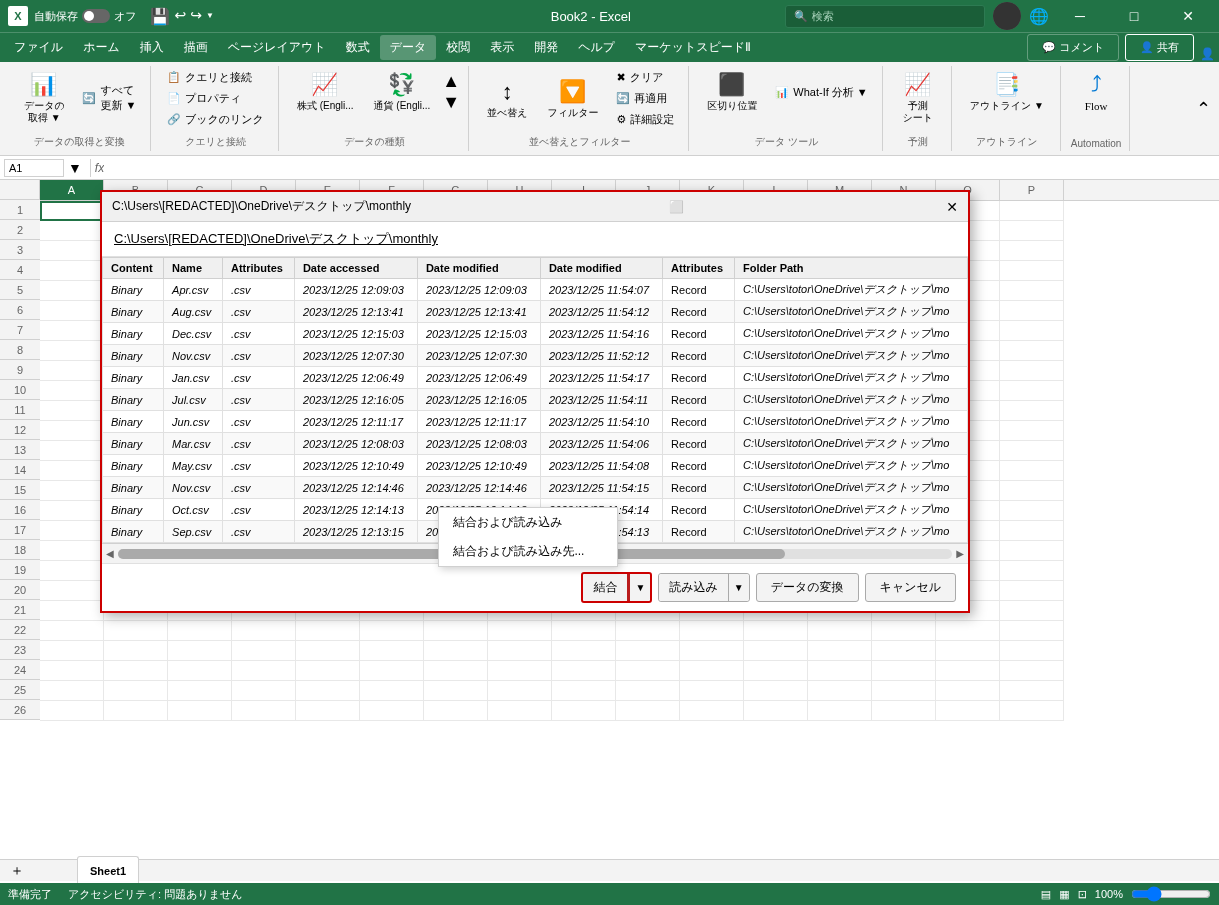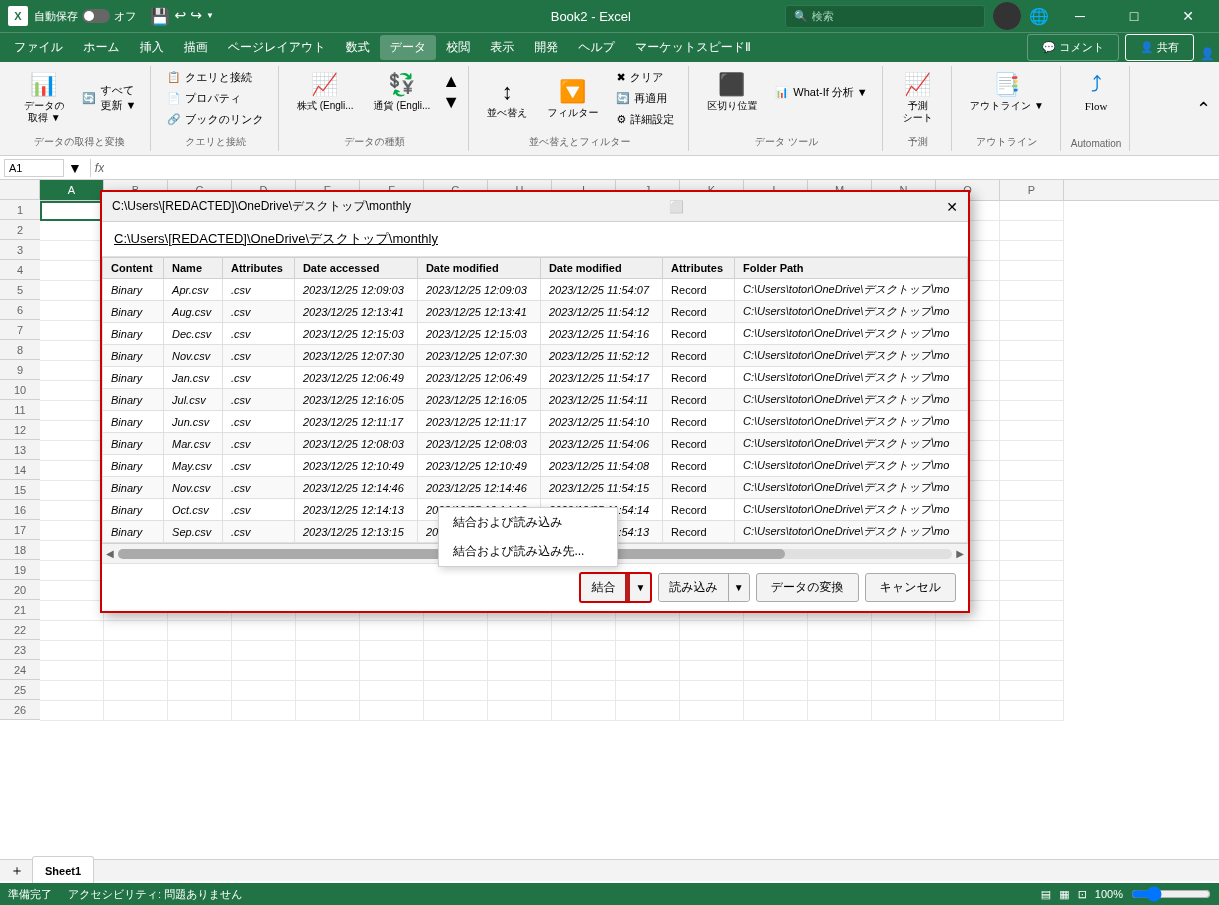--- a/index.html
+++ b/index.html
@@ -77,21 +77,21 @@
     .btn-split-left { padding: 5px 10px; font-size: 12px; border: 1px solid #aaa; border-radius: 3px 0 0 3px; cursor: pointer; background: #f3f3f3; }
     .btn-split-right { padding: 5px 5px; font-size: 12px; border: 1px solid #aaa; border-left: none; border-radius: 0 3px 3px 0; cursor: pointer; background: #f3f3f3; }
 
     
     .dropdown-menu { position: absolute; bottom: 44px; right: 350px; background: white; border: 1px solid #d0d0d0; box-shadow: 2px 2px 8px rgba(0,0,0,0.2); z-index: 30; min-width: 180px; }
     .dropdown-menu-item { padding: 6px 14px; font-size: 12px; cursor: pointer; }
     .dropdown-menu-item.highlighted { background: #e8f5e9; }
 
     
     .sheet-tabs { height: 22px; background: #f3f3f3; border-top: 1px solid #d0d0d0; display: flex; align-items: center; padding: 0 4px; gap: 2px; }
-    .sheet-tab { padding: 8px 12px; font-size: 11px; border: 1px solid #d0d0d0; border-bottom: none; background: white; cursor: pointer; border-radius: 3px 3px 0 0; }
+    .sheet-tab { padding: 8px 12px; font-size: 11px; border: 1px solid #d0d0d0; border-bottom: none; background: white; cursor: pointer; border-radius: 3px 3px 0 0; margin-left: 45px; }
     .sheet-tab.active { background: white; font-weight: bold; }
   </style>
 </head>
 <body>
 
 <div class="title-bar">
   <div class="title-bar-left">
     <div class="title-bar-icon">X</div>
     <div class="title-bar-autosave">
       <span>自動保存</span>
@@ -977,21 +977,21 @@
     <span class="scroll-arrow">◀</span>
     <div class="scroll-track">
       <div class="scroll-thumb"></div>
     </div>
     <span class="scroll-arrow">▶</span>
   </div>
 
   <div class="dialog-footer">
 
     <div style="display:flex;border:2px solid #c00;border-radius:3px;position:relative;">
-      <button class="btn-split-left" style="border:none;border-right:5px solid #b91c1c;font-size:12px;background:#f3f3f3;">結合</button>
+      <button class="btn-split-left" style="border:none;border-right:3px solid #b91c1c;font-size:12px;background:#f3f3f3;">結合</button>
       <button class="btn-split-right" style="border:none;background:#f3f3f3;font-size:10px;">▼</button>
     </div>
     <div style="display:flex;border:1px solid #aaa;border-radius:3px;">
       <button class="btn-split-left" style="border:none;border-right:1px solid #aaa;font-size:12px;background:#f3f3f3;">読み込み</button>
       <button class="btn-split-right" style="border:none;background:#f3f3f3;font-size:10px;">▼</button>
     </div>
     <button class="btn">データの変換</button>
     <button class="btn">キャンセル</button>
 
     <div class="dropdown-menu">

